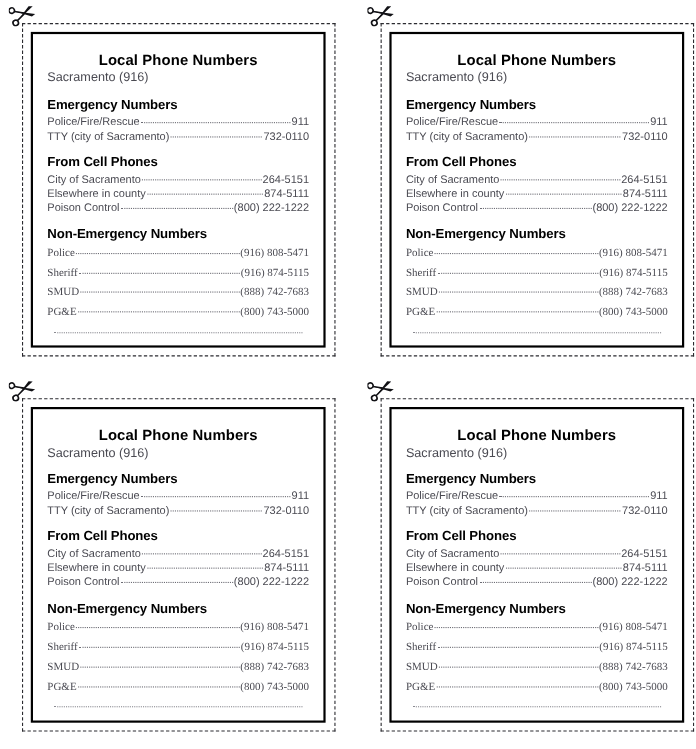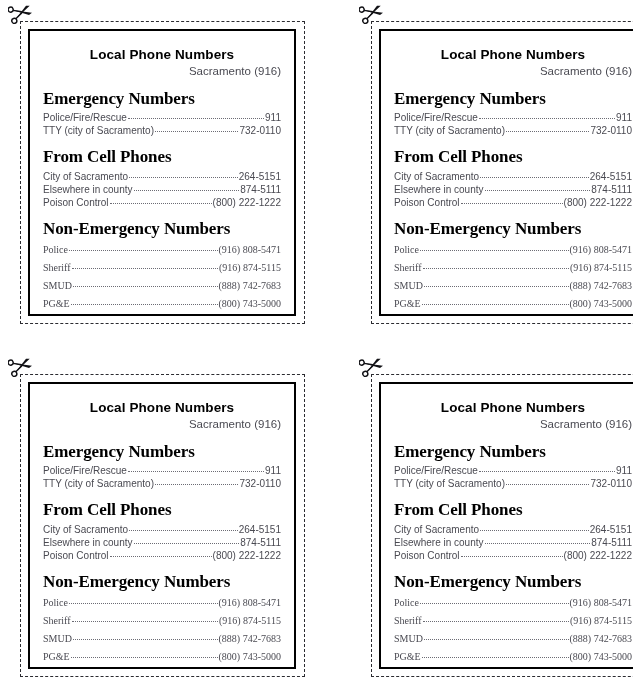--- a/index.html
+++ b/index.html
@@ -15,21 +15,20 @@
   }
 
   .sheet {
     width: 633px;
     height: 681px;
     position: relative;
     display: grid;
     grid-template-columns: 1fr 1fr;
     grid-template-rows: 1fr 1fr;
     box-sizing: border-box;
-    gap: 25px;
   }
 
   
   .cut-cell {
     position: relative;
     box-sizing: border-box;
     padding: 21px 21px 0 20px;
   }
 
   
@@ -68,38 +67,37 @@
   .card-title {
     text-align: center;
     font-size: 13.5px;
     font-weight: bold;
     color: #000000;
     letter-spacing: 0.1px;
     margin: 5px 0 2px 0;
     line-height: 1.2;
   }
   .card-subtitle {
-    text-align: right;
+    text-align: left;
     font-size: 11.5px;
     color: #4a4a52;
     margin: 0 0 9px 0;
     line-height: 1.2;
   }
 
   .section { margin-bottom: 9px; }
   .section:last-of-type { margin-bottom: 0; }
 
   .section-heading {
-    font-size: 17px;
+    font-size: 12px;
     font-weight: bold;
     color: #000000;
     margin-bottom: 1px;
     letter-spacing: -0.1px;
     line-height: 1.3;
-    font-family: Liberation Serif, serif;
   }
 
   
   .entry {
     display: flex;
     align-items: baseline;
     font-size: 10px;
     color: #4a4a52;
     line-height: 1.32;
     white-space: nowrap;

